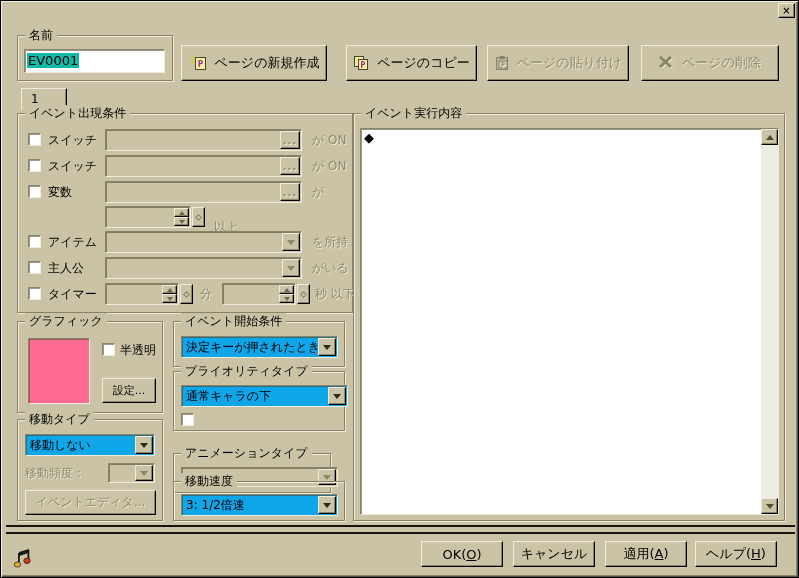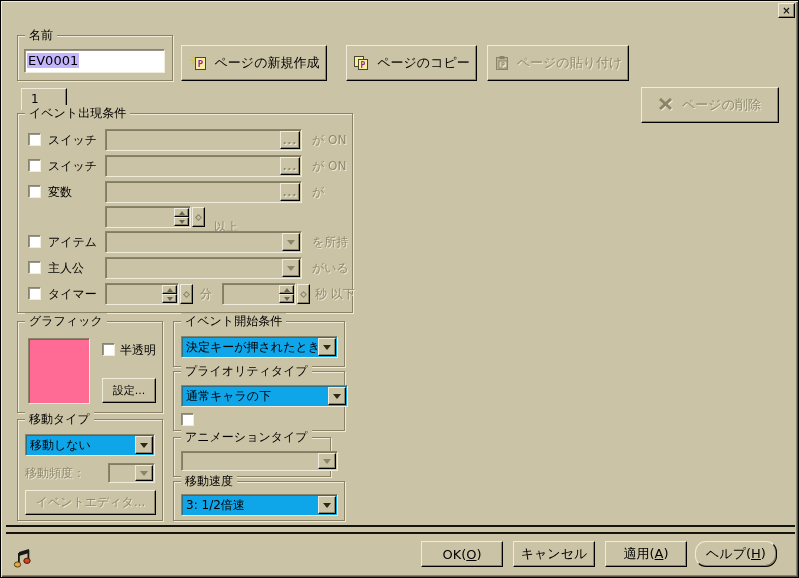--- a/index.html
+++ b/index.html
@@ -65,21 +65,21 @@
   .vscroll { position:absolute; right:0; top:0; bottom:0; width:17px; background:#EFEDE1; }
   .scr-btn { position:absolute; left:0; width:17px; height:16px; display:flex; align-items:center; justify-content:center; }
   .tri-up-sc { width:0; height:0; border:4px solid transparent; border-bottom:5px solid #4F4A36; margin-bottom:4px; }
   .tri-dn-sc { width:0; height:0; border:4px solid transparent; border-top:5px solid #4F4A36; margin-top:4px; }
 
   .hline { position:absolute; left:5px; width:789px; height:2px; background:#15140C; }
 
   .name-input { position:absolute; left:6px; top:13px; width:141px; height:24px; background:#fff;
                 border:1px solid; border-color:#8A8468 #F0ECDB #F0ECDB #8A8468;
                 box-shadow: inset 1px 1px 0 rgba(70,65,45,.55); padding:3px 2px; }
-  .name-sel { background:#c4b5fd; font-size:13px; padding:0 1px; }
+  .name-sel { background:#14b8a6; font-size:13px; padding:0 1px; }
 
   .gfx-box { position:absolute; left:10px; top:16px; width:62px; height:66px; background:#FF6B94; }
 
   .footer-btn { width:82px; height:26px; font-size:13px; }
   u { text-decoration:underline; }
   svg { display:block; }
 </style>
 </head>
 <body>
 
@@ -120,21 +120,21 @@
     <span>
         <svg width="16" height="16" viewBox="0 0 16 16">
       <rect x="2.5" y="2.5" width="11" height="12" fill="#B9B296" stroke="#8A8468"></rect>
       <rect x="5.5" y="1" width="5" height="3" fill="#8A8468"></rect>
       <rect x="5" y="6" width="8" height="7" fill="#D9D4BE" stroke="#8A8468"></rect>
       <text x="9" y="12" font-size="6.5" font-weight="bold" fill="#8A8468" text-anchor="middle" font-family="DejaVu Sans Mono,monospace">P</text>
     </svg>
       </span>
     <span>ページの貼り付け</span>
   </div>
-  <div class="btn raised disabled" style="left:640px; top:44px; width:138px; height:36px;margin-top:42px;">
+  <div class="btn raised disabled" style="left:640px; top:44px; width:138px; height:36px;">
     <span>
         <svg width="16" height="14" viewBox="0 0 16 14">
       <path d="M2 2 L13 12 M13 2 L2 12" stroke="#EDE9D6" stroke-width="3"></path>
       <path d="M1 1 L12 11 M12 1 L1 11" stroke="#8A8468" stroke-width="3"></path>
     </svg>
       </span>
     <span>ページの削除</span>
   </div>
 
   <div class="tab">
@@ -273,40 +273,54 @@
     <span class="grp-title">プライオリティタイプ</span>
     <div class="field sunken white" style="left:7px; top:13px; width:167px;">
       <span class="combo-text">通常キャラの下</span>
       <div class="combo-btn raised">
           <div class="tri-dn"></div>
         </div>
     </div>
     <div class="cb" style="left:7px; top:41px;"></div>
   </div>
 
-  <div class="grp" style="left:172px; top:436px; width:158px; height:40px;text-align:right;">
+  <div class="grp" style="left:172px; top:452px; width:158px; height:40px;text-align:right;">
     <span class="grp-title">アニメーションタイプ</span>
     <div class="field sunken tanfield" style="left:7px; top:13px; width:157px; height:20px;">
       <span class="combo-text dis"></span>
       <div class="combo-btn raised">
           <div class="tri-dn g"></div>
         </div>
     </div>
   </div>
 
   <div class="grp" style="left:172px; top:480px; width:172px; height:40px;">
     <span class="grp-title">移動速度</span>
     <div class="field sunken white" style="left:7px; top:12px; width:157px;">
       <span class="combo-text">3: 1/2倍速</span>
       <div class="combo-btn raised">
           <div class="tri-dn"></div>
         </div>
     </div>
   </div>
 
+  <div class="grp" style="left:352px; top:112px; width:432px; height:408px;">
+    <span class="grp-title">イベント実行内容</span>
+    <div class="exec-list sunken">
+      <span class="exec-marker">◆</span>
+      <div class="vscroll">
+        <div class="scr-btn raised" style="top:0;">
+            <div class="tri-up-sc"></div>
+          </div>
+        <div class="scr-btn raised" style="bottom:0; top:auto;">
+            <div class="tri-dn-sc"></div>
+          </div>
+      </div>
+    </div>
+  </div>
 
   <div class="hline" style="top:524px;"></div>
   <div class="hline" style="top:531px;"></div>
 
   <span style="position:absolute; left:10px; top:545px;">
     <svg width="24" height="24" viewBox="0 0 24 24">
       <path d="M8 6 L18 3 L18 7 L8 10 Z" fill="#181818"></path>
       <rect x="7" y="7" width="1.8" height="11" fill="#181818"></rect>
       <rect x="16.5" y="4" width="1.8" height="10" fill="#181818"></rect>
       <ellipse cx="6.5" cy="18.5" rx="3.2" ry="2.6" fill="#E2A93C" stroke="#5A4010"></ellipse>
@@ -315,17 +329,17 @@
   </span>
   <div class="btn raised footer-btn" style="left:420px; top:540px;">
     <span>OK(<u>O</u>)</span>
   </div>
   <div class="btn raised footer-btn" style="left:512px; top:540px;">
     <span>キャンセル</span>
   </div>
   <div class="btn raised footer-btn" style="left:604px; top:540px;">
     <span>適用(<u>A</u>)</span>
   </div>
-  <div class="btn raised footer-btn" style="left:694px; top:540px;border-radius:11px;">
+  <div class="btn raised footer-btn" style="left:694px; top:540px;">
     <span>ヘルプ(<u>H</u>)</span>
   </div>
 
 </div>
 
 </body></html>

